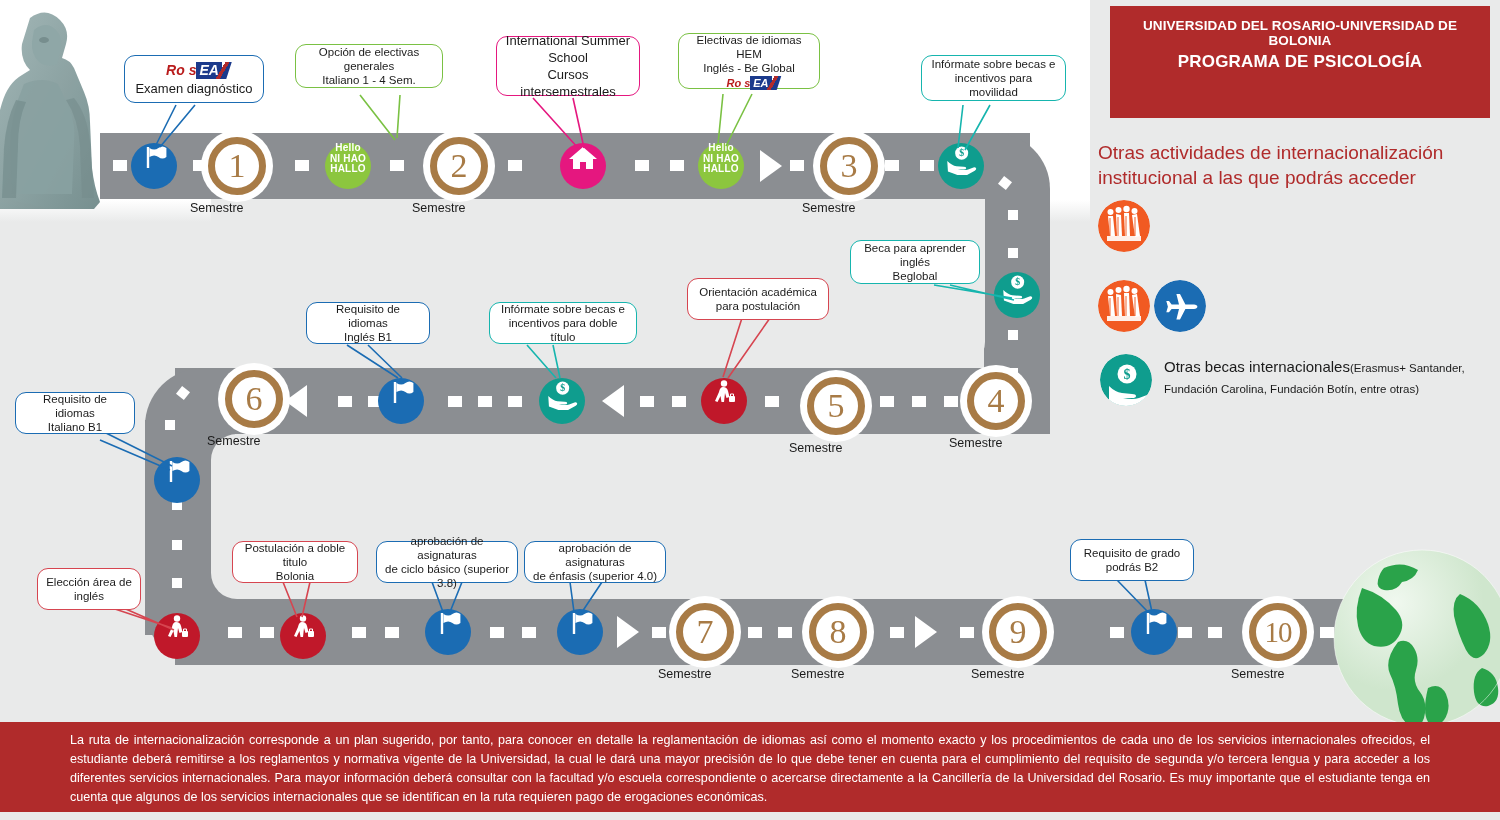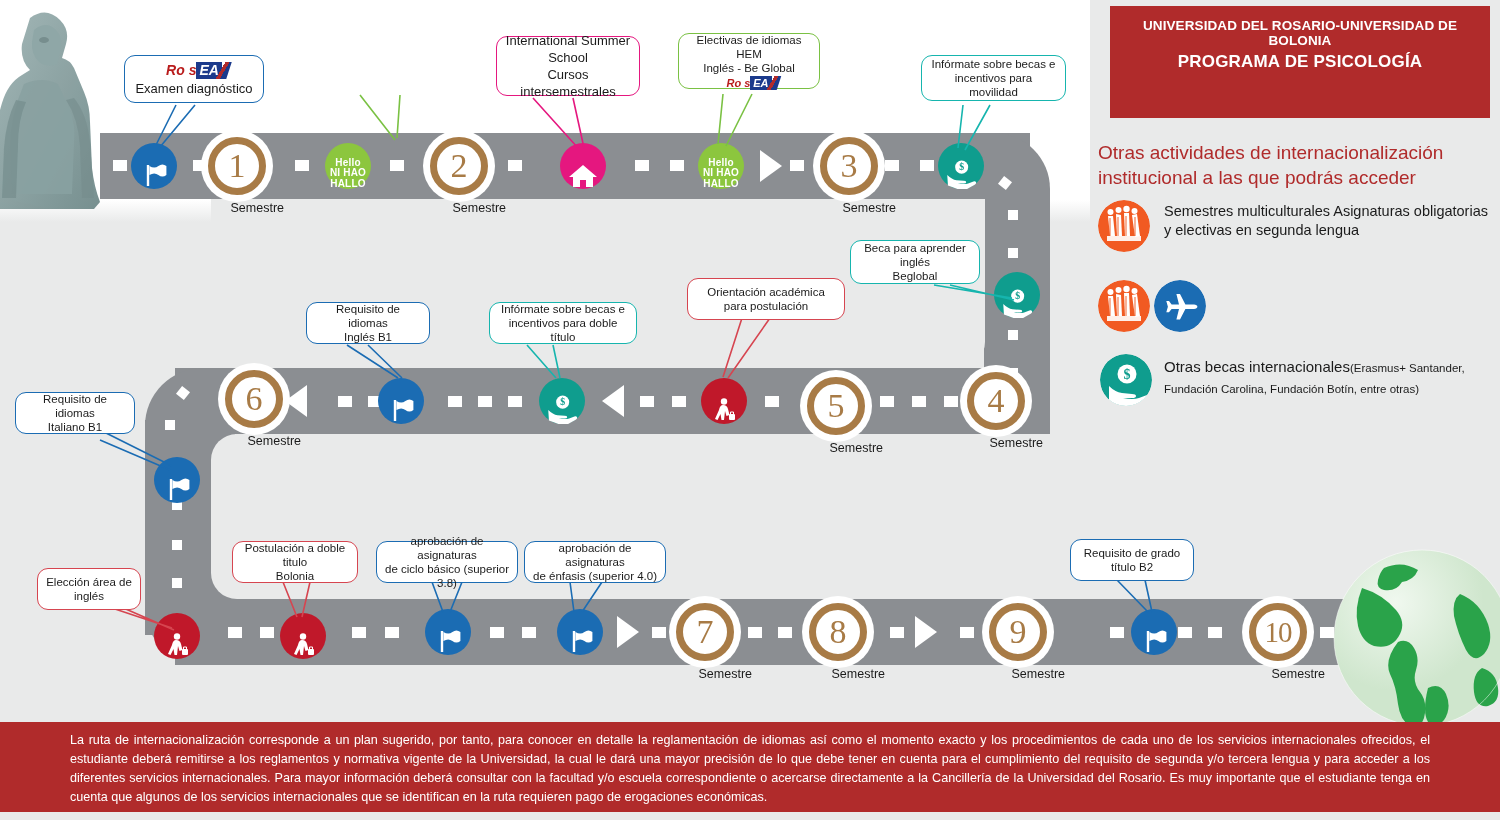--- a/index.html
+++ b/index.html
@@ -54,26 +54,26 @@
   .dash.diag{transform:rotate(38deg);}
 
   
   .sem{position:absolute;width:66px;height:66px;border-radius:50%;background:#fff;
       box-shadow:0 0 0 3px #fff;}
   .sem .ring{position:absolute;left:4px;top:4px;width:58px;height:58px;border-radius:50%;
       border:7px solid #a87b46;background:#fff;box-sizing:border-box;
       display:flex;align-items:center;justify-content:center;}
   .sem .num{font-size:34px;color:#a87b46;font-family:"Liberation Serif",serif;line-height:1;}
   .sem.n10 .num{font-size:29px;letter-spacing:-1px;}
-  .sem .lbl{position:absolute;left:-14px;top:68px;width:94px;text-align:right;
+  .sem .lbl{position:absolute;left:-14px;top:68px;width:94px;text-align:left;
       font-size:12.5px;color:#1b1b1b;}
 
   
   .ricon{position:absolute;width:46px;height:46px;border-radius:50%;
-      display:flex;align-items:flex-end;justify-content:center;}
+      display:flex;align-items:flex-start;justify-content:center;}
   .ricon.blue{background:#1b6cb3;}
   .ricon.teal{background:#0f9d8e;}
   .ricon.pink{background:#e5177f;}
   .ricon.red{background:#c0182a;}
   .ricon.green{background:#8cc63e;color:#fff;font-weight:700;text-align:center;
       font-size:10px;line-height:10.5px;letter-spacing:.2px;}
 
   
   .arw{position:absolute;width:0;height:0;}
   .arw.right{border-left:22px solid #fff;border-top:16px solid transparent;border-bottom:16px solid transparent;}
@@ -145,21 +145,20 @@
           <path d="M26 13 l5 0 l1 23 l-5 0 Z"></path>
             <circle cx="28.5" cy="9" r="3.2"></circle>
           <path d="M34 15 l5 -1 l3 22 l-5 1 Z"></path>
             <circle cx="36.5" cy="11" r="3"></circle>
           <path d="M9 36 h34 v5 h-34 Z" opacity=".9"></path>
         </g>
         <g stroke="#f15a22" stroke-width="1.1" opacity=".85">
           <path d="M12 18 v18 M20 17 v19 M28 16 v20 M37 17 v19"></path>
         </g>
       </svg>
-      <div class="leg-text" style="left:66px;top:2px;width:330px;">Semestres multiculturales Asignaturas obligatorias y electivas en segunda lengua</div>
     </div>
 
     <div class="leg-row" style="height:62px;">
       <svg class="ic" style="left:0;top:2px;width:52px;height:52px;" viewBox="0 0 52 52">
         <circle cx="26" cy="26" r="26" fill="#f15a22"></circle>
         <g fill="#fff">
           <path d="M10 16 l5 0 l2 20 l-5 0 Z"></path>
             <circle cx="12.5" cy="12" r="3"></circle>
           <path d="M18 14 l5 1 l1 21 l-5 0 Z"></path>
             <circle cx="20.5" cy="10" r="3"></circle>
@@ -477,20 +476,24 @@
 
   <div class="co big" style="left:124px;top:55px;width:140px;height:48px;">
     <span class="lg" style="font-size:14px;">
       <span class="rosea">
         <span class="ro">Ro s</span><span class="ea">EA</span><span class="slash"></span>
       </span>
     </span>
     <span>Examen diagnóstico</span>
   </div>
 
+  <div class="co green" style="left:295px;top:44px;width:148px;height:44px;">
+    <span>Opción de electivas generales</span>
+    <span>Italiano 1 -  4 Sem.</span>
+  </div>
 
   <div class="co pink big" style="left:496px;top:36px;width:144px;height:60px;">
     <span>International Summer</span>
     <span>School</span>
     <span>Cursos intersemestrales</span>
   </div>
 
   <div class="co green" style="left:678px;top:33px;width:142px;height:56px;">
     <span>Electivas de idiomas HEM</span>
     <span>Inglés - Be Global</span>
@@ -514,21 +517,21 @@
   <div class="co" style="left:306px;top:302px;width:124px;height:42px;">
     <span>Requisito de idiomas</span>
     <span>Inglés B1</span>
   </div>
 
   <div class="co teal" style="left:489px;top:302px;width:148px;height:42px;">
     <span>Infórmate sobre becas e</span>
     <span>incentivos para doble título</span>
   </div>
 
-  <div class="co red" style="left:687px;top:278px;width:158px;height:42px;">
+  <div class="co red" style="left:687px;top:278px;width:142px;height:42px;">
     <span>Orientación académica</span>
     <span>para postulación</span>
   </div>
 
   <div class="co" style="left:15px;top:392px;width:120px;height:42px;">
     <span>Requisito de idiomas</span>
     <span>Italiano B1</span>
   </div>
 
   <div class="co red" style="left:37px;top:568px;width:104px;height:42px;">
@@ -546,21 +549,21 @@
     <span>de ciclo básico (superior 3.8)</span>
   </div>
 
   <div class="co" style="left:524px;top:541px;width:142px;height:42px;">
     <span>aprobación de asignaturas</span>
     <span>de énfasis (superior 4.0)</span>
   </div>
 
   <div class="co" style="left:1070px;top:539px;width:124px;height:42px;">
     <span>Requisito  de grado</span>
-    <span>título B2</span>
+    <span>podrás B2</span>
   </div>
 
   <svg class="globe" viewBox="0 0 180 180">
     <defs>
       <radialGradient id="gg" cx="35%" cy="30%">
         <stop offset="0" stop-color="#f0f8ef"></stop>
           <stop offset="1" stop-color="#cfe6cd"></stop>
       </radialGradient>
     </defs>
     <circle cx="90" cy="90" r="88" fill="url(#gg)"></circle>

